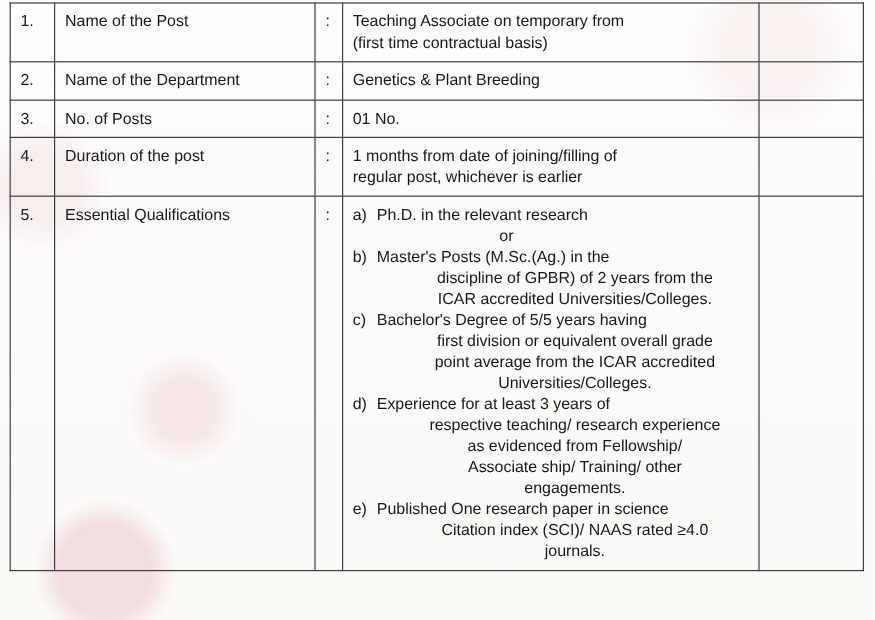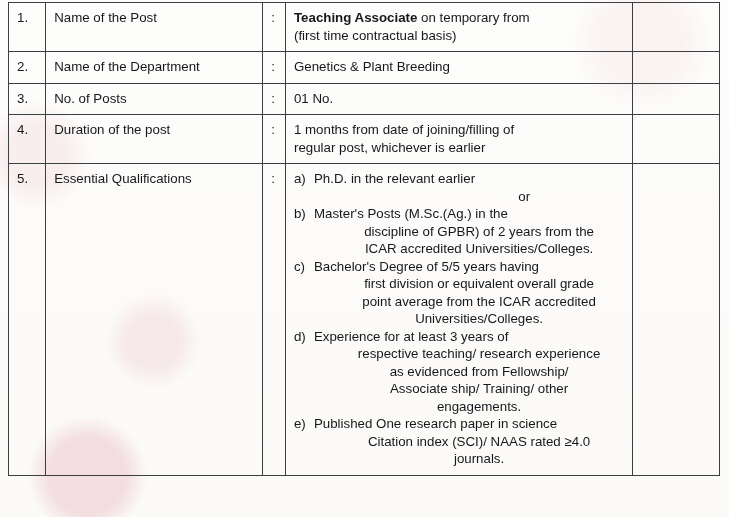--- a/index.html
+++ b/index.html
@@ -40,23 +40,23 @@
     font-size: 13.3px;
     line-height: 17.5px;
     color: #15181c;
   }
   td.c-sno { width: 36px; text-align: left; padding-left: 9px; }
   td.c-label { width: 210px; }
   td.c-colon { width: 22px; text-align: left; padding-left: 6px; }
   td.c-value { width: 336px; }
   td.c-extra { width: 84px; }
 
-  .bold { font-weight: bold; }
+  .bold { font-weight: normal; }
   .val-line { display: block; }
-  .or-line { display: block; text-align: right; padding-right: 96px; }
+  .or-line { display: block; text-align: center; padding-right: 96px; }
 
   .qual-list {
     margin: 0;
     padding: 0;
     list-style: none;
   }
   .qual-list li {
     position: relative;
     padding-left: 20px;
     margin-bottom: 0px;
@@ -127,21 +127,21 @@
 
       <tr>
         <td class="c-sno q-cell">5.</td>
         <td class="c-label q-cell">Essential Qualifications</td>
         <td class="c-colon q-cell">:</td>
         <td class="c-value q-cell">
           <ul class="qual-list">
 
             <li>
               <span class="mk">a)</span>
-              <span class="txt">Ph.D. in the relevant earlier</span>
+              <span class="txt">Ph.D. in the relevant research</span>
             </li>
 
             <li>
               <span class="or-line">or</span>
             </li>
 
             <li>
               <span class="mk">b)</span>
               <span class="txt">Master's Posts (M.Sc.(Ag.) in the</span>
               <span class="sub-ind">discipline of GPBR) of 2 years from the</span>

